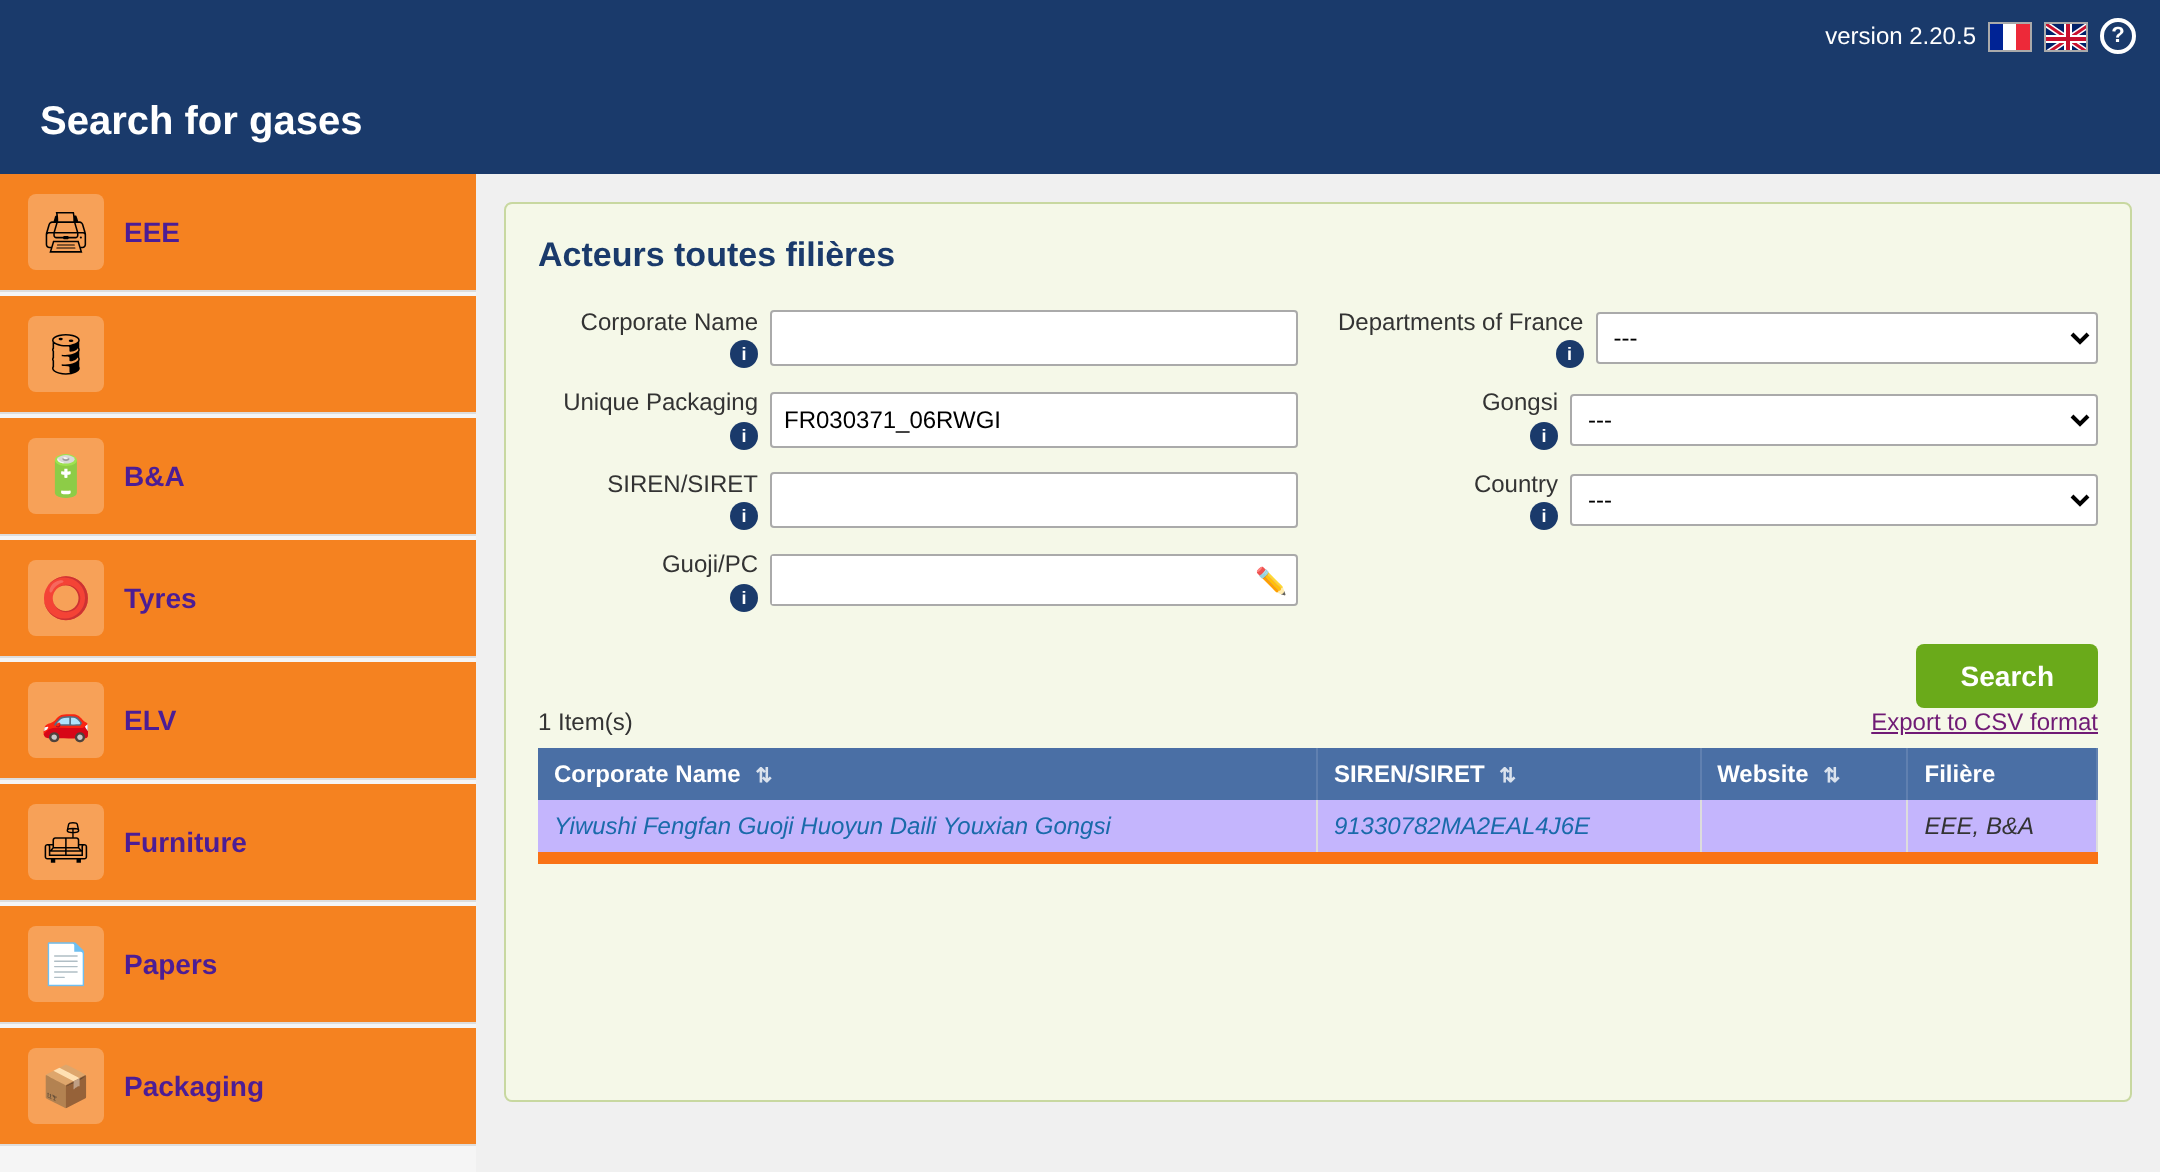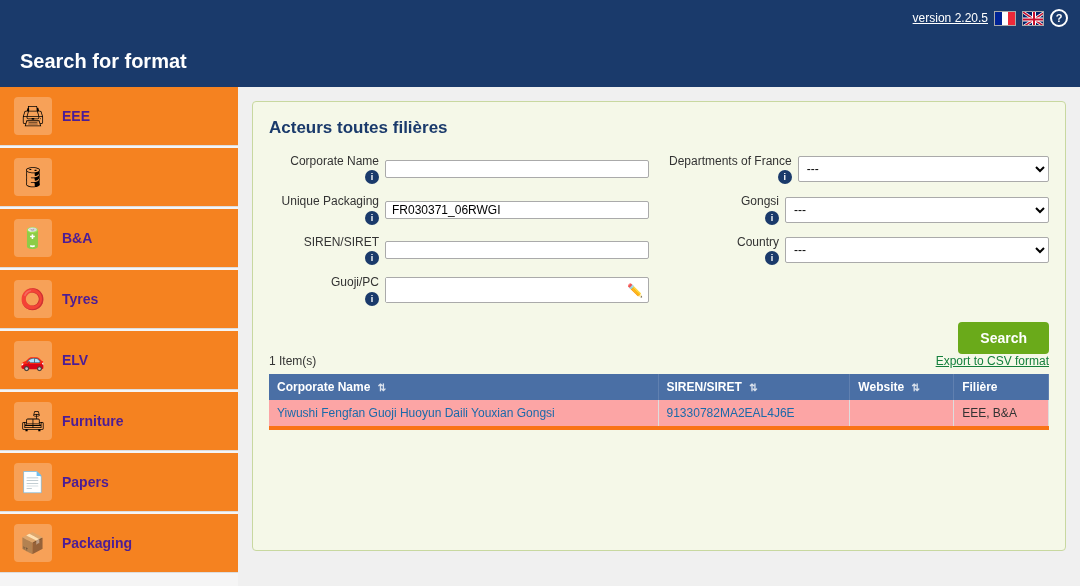--- a/index.html
+++ b/index.html
@@ -9,21 +9,21 @@
     .top-bar {
       background: #1a3a6b;
       color: white;
       height: 36px;
       display: flex;
       align-items: center;
       justify-content: flex-end;
       padding: 0 12px;
       gap: 6px;
     }
-    .top-bar .version { font-size: 12px; text-decoration: underline; }
+    .top-bar .version { font-size: 12px; }
     .flag {
       width: 22px;
       height: 15px;
       display: inline-block;
       border: 1px solid #aaa;
     }
     .flag-fr { background: linear-gradient(to right, #002395 33%, white 33%, white 66%, #ED2939 66%); }
     .flag-uk {
       background: #012169;
       position: relative;
@@ -140,21 +140,21 @@
       font-size: 9px;
       font-weight: bold;
       display: inline-flex;
       align-items: center;
       justify-content: center;
       cursor: help;
       margin-top: 2px;
     }
     .form-input {
       flex: 1;
-      height: 18px;
+      height: 28px;
       border: 1px solid #aaa;
       padding: 2px 6px;
       font-size: 12px;
       background: white;
       border-radius: 2px;
     }
     .form-select {
       flex: 1;
       height: 26px;
       border: 1px solid #aaa;
@@ -203,21 +203,21 @@
     }
 
     
     .results-header {
       display: flex;
       justify-content: space-between;
       align-items: flex-start;
       margin-bottom: 6px;
     }
     .item-count { font-size: 12px; color: #333; }
-    .export-link { font-size: 12px; color: #15803d; cursor: pointer; text-decoration: underline; }
+    .export-link { font-size: 12px; color: #701a75; cursor: pointer; text-decoration: underline; }
 
     
     .results-table {
       width: 100%;
       border-collapse: collapse;
       font-size: 12px;
       padding-left: 24px;
     }
     .results-table thead tr {
       background: #4a6fa5;
@@ -229,22 +229,23 @@
       font-weight: bold;
       border-right: 1px solid #6080b0;
       position: relative;
     }
     .results-table thead th .sort-icon {
       margin-left: 4px;
       font-size: 10px;
       opacity: 0.8;
     }
     .results-table tbody tr {
-      background: #fca5a5;
-      border-bottom: 4px solid #f97316;
+      background: #c4b5fd;
+      border-bottom: 6px solid #f97316;
+      font-style: italic;
     }
     .results-table tbody td {
       padding: 6px 8px;
       border-right: 1px solid #ddd;
       color: #1a6aaa;
       cursor: pointer;
     }
     .results-table tbody td:last-child { color: #333; cursor: default; }
   </style>
 </head>
@@ -263,21 +264,21 @@
       <rect x="9" y="0" width="4" height="15" fill="white"></rect>
       <rect x="0" y="5.5" width="22" height="4" fill="white"></rect>
       <rect x="10" y="0" width="2" height="15" fill="#C8102E"></rect>
       <rect x="0" y="6.5" width="22" height="2" fill="#C8102E"></rect>
     </svg>
   </span>
   <div class="help-icon">?</div>
 </div>
 
 <div class="header">
-  <span>Search for format</span>
+  <span>Search for gases</span>
 </div>
 
 <div class="main-layout">
 
   <div class="sidebar">
     <div class="sidebar-item">
       <div class="sidebar-icon">🖨</div>
       <span class="sidebar-label">EEE</span>
     </div>
     <div class="sidebar-item">

